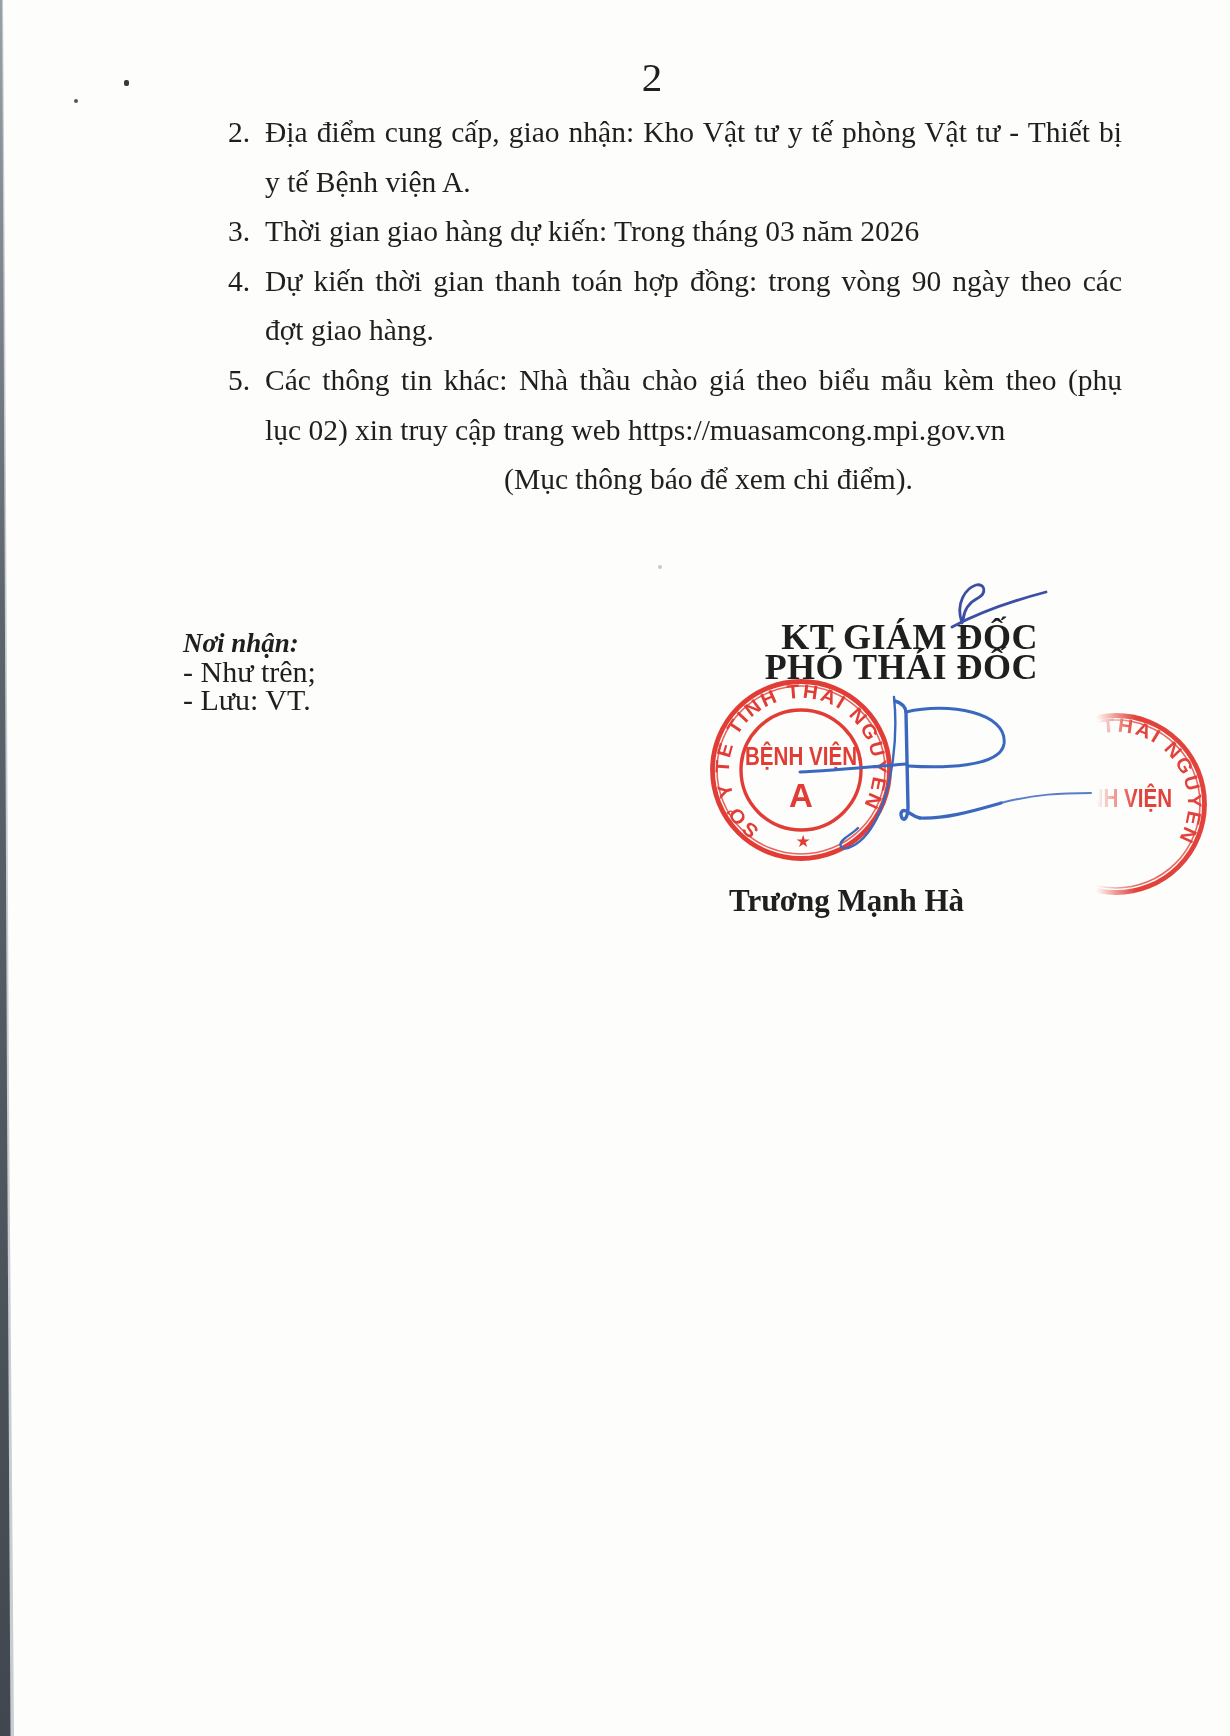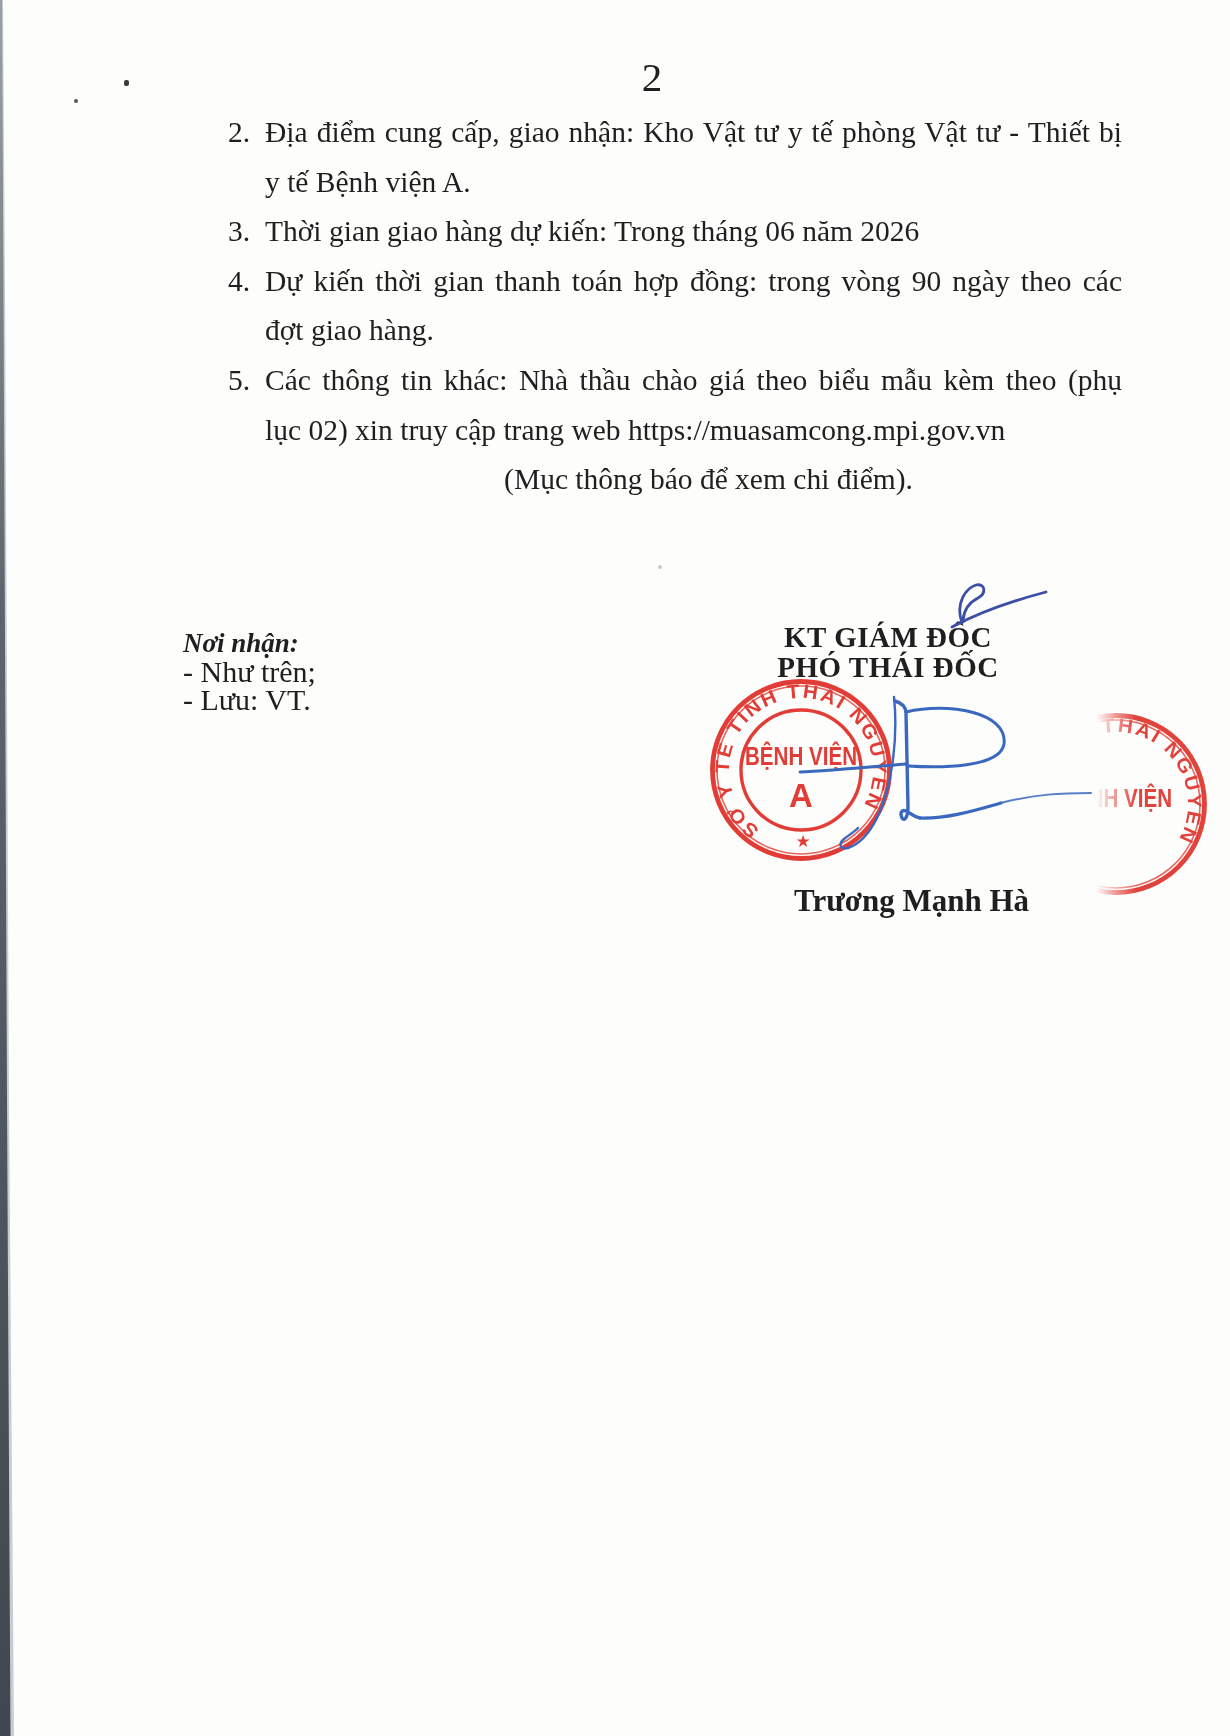--- a/index.html
+++ b/index.html
@@ -36,25 +36,25 @@
   }
   .dl-num{position:absolute;left:0;top:0;}
   .just{text-align:justify;text-align-last:justify;white-space:normal;}
   .center-line{text-align:center;padding-left:67px;white-space:normal;}
 
   .recipients{position:absolute;left:183px;top:628px;}
   .recipients-heading{font-weight:bold;font-style:italic;font-size:27px;line-height:30px;}
   .recipients-line{font-size:30px;line-height:27.5px;}
 
   .sig-titles{
-    position:absolute;left:738px;top:623px;width:300px;text-align:center;
-    font-weight:bold;font-size:29px;line-height:29.5px;letter-spacing:.5px;
+    position:absolute;left:738px;top:623px;width:300px;text-align:right;
+    font-weight:bold;font-size:36px;line-height:29.5px;letter-spacing:.5px;
   }
   .sig-name{
-    position:absolute;left:729px;top:884px;width:300px;text-align:right;
+    position:absolute;left:729px;top:884px;width:300px;text-align:left;
     font-weight:bold;font-size:31px;line-height:34px;
   }
 
   .stamp-svg{position:absolute;width:200px;height:200px;}
   .stamp-main{left:701px;top:670px;opacity:.95;}
   .stamp-partial{
     left:1016px;top:704px;opacity:.92;
     -webkit-mask-image:linear-gradient(to right,transparent 0%,transparent 40%,rgba(0,0,0,.55) 50%,#000 60%);
     mask-image:linear-gradient(to right,transparent 0%,transparent 40%,rgba(0,0,0,.55) 50%,#000 60%);
   }
@@ -75,21 +75,21 @@
   <div class="page-number">2</div>
 
   <div class="doc-list">
     <div class="dl-line just">
       <span class="dl-num">2.</span><span>Địa điểm cung cấp, giao nhận: Kho Vật tư y tế phòng Vật tư - Thiết bị</span>
     </div>
     <div class="dl-line">
       <span>y tế Bệnh viện A.</span>
     </div>
     <div class="dl-line">
-      <span class="dl-num">3.</span><span>Thời gian giao hàng dự kiến: Trong tháng 06 năm 2026</span>
+      <span class="dl-num">3.</span><span>Thời gian giao hàng dự kiến: Trong tháng 03 năm 2026</span>
     </div>
     <div class="dl-line just">
       <span class="dl-num">4.</span><span>Dự kiến thời gian thanh toán hợp đồng: trong vòng 90 ngày theo các</span>
     </div>
     <div class="dl-line">
       <span>đợt giao hàng.</span>
     </div>
     <div class="dl-line just">
       <span class="dl-num">5.</span><span>Các thông tin khác: Nhà thầu chào giá theo biểu mẫu kèm theo (phụ</span>
     </div>

